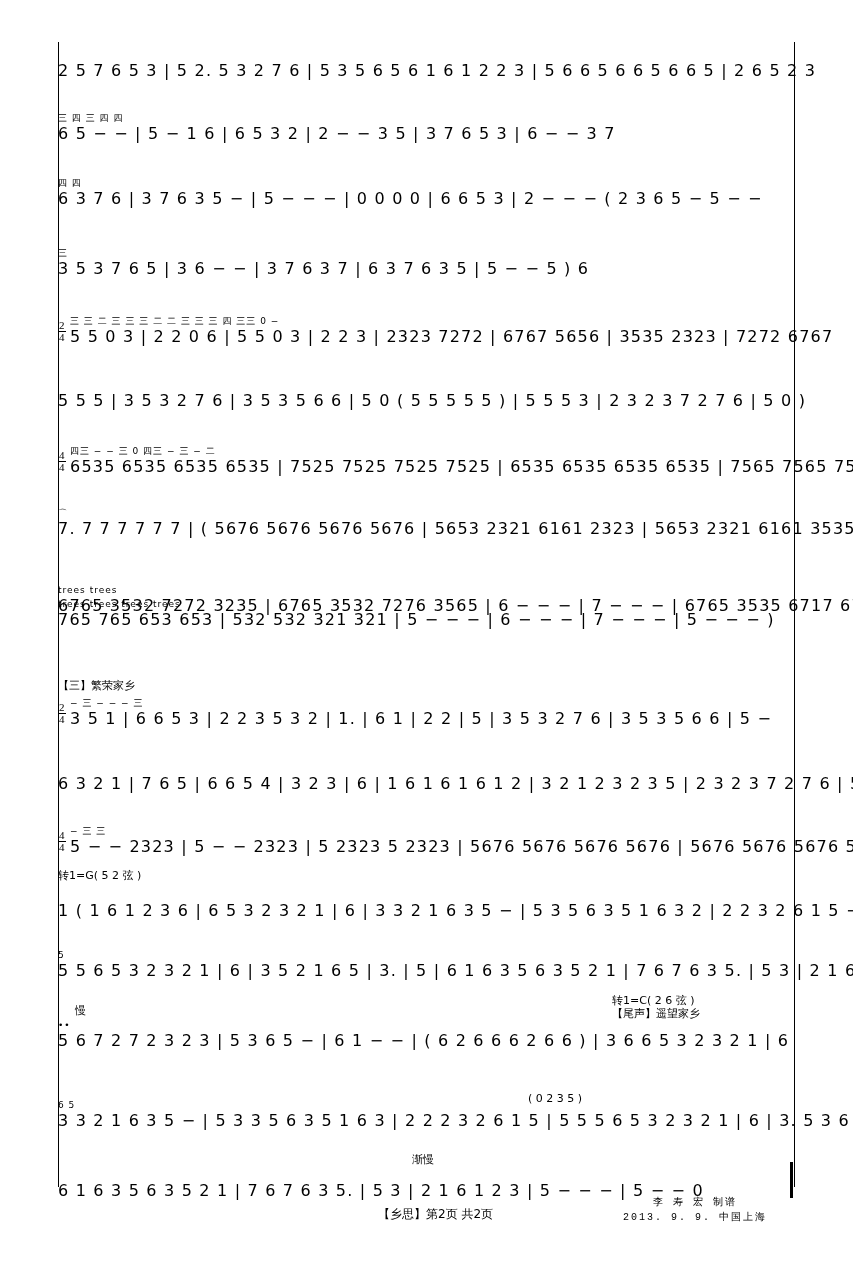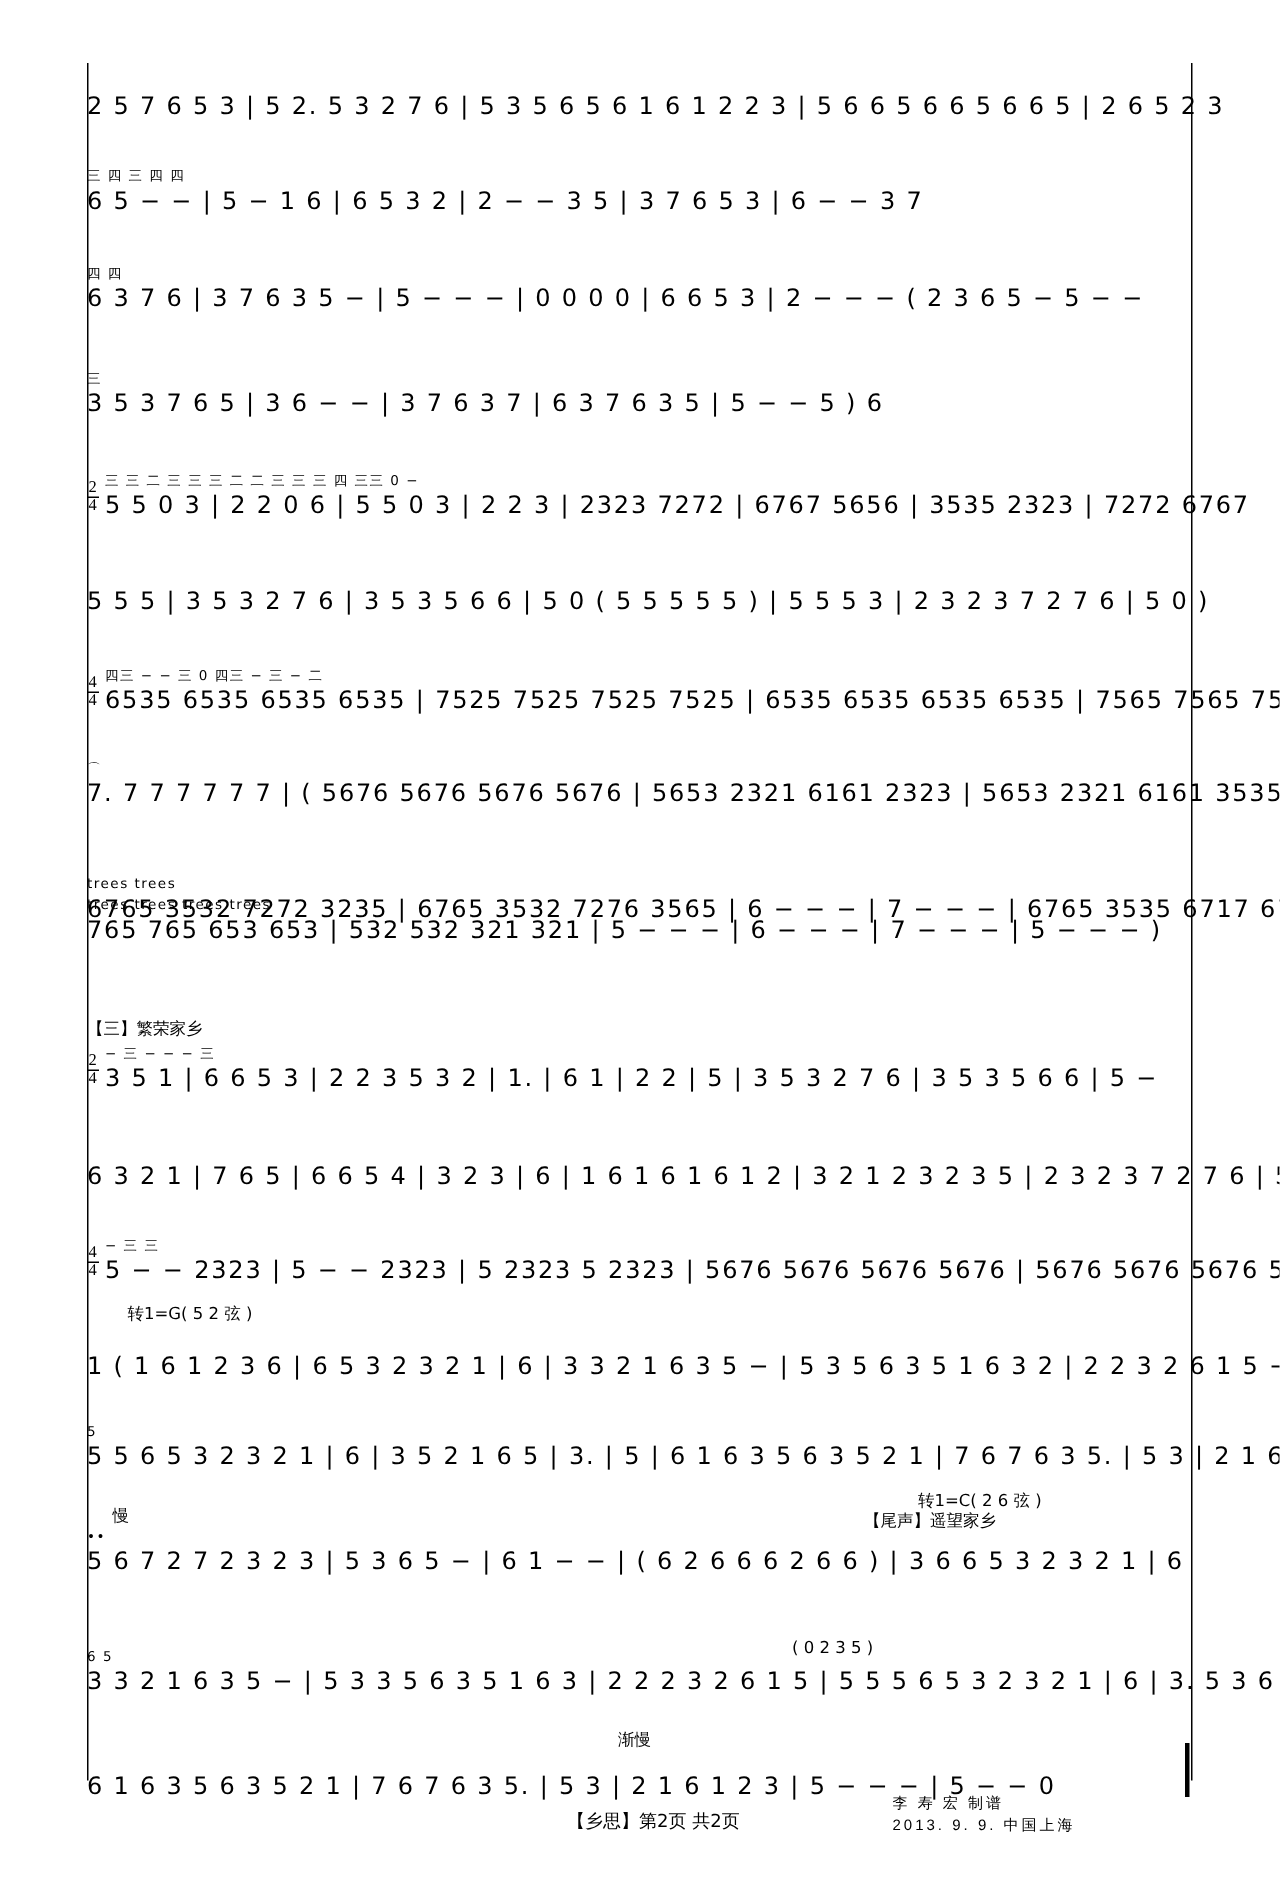--- a/index.html
+++ b/index.html
@@ -48,22 +48,22 @@
     font-family: "DejaVu Sans", sans-serif;
   }
   .footer-title {
     position: absolute;
     font-size: 12px;
     font-family: "DejaVu Sans", sans-serif;
   }
   .credit {
     position: absolute;
     font-size: 10px;
-    font-family: Liberation Sans, sans-serif;
-    text-align: left;
+    font-family: Liberation Mono, monospace;
+    text-align: center;
     line-height: 1.5;
     letter-spacing: 2px;
   }
   .row-inner {
     flex: 1;
     display: block;
     line-height: 1;
   }
   .notes {
     font-family: "DejaVu Sans", sans-serif;
@@ -198,39 +198,39 @@
     <span class="timesig">
       <span class="num">4</span>
         <span>4</span>
     </span>
     <span class="row-inner">
       <span class="marks">                                        − 三 三</span>
       <span class="notes">5  −  −  2323 | 5  −  −  2323 | 5   2323  5   2323 | 5676  5676  5676  5676 | 5676  5676  5676  5676</span>
     </span>
   </div>
 
-  <div class="annot" style="left:58px; top:868px;padding-left:27px;">转1=G( 5 2 弦 )</div>
+  <div class="annot" style="left:58px; top:868px;">转1=G( 5 2 弦 )</div>
 
   <div class="staff" style="top:882px;">
     <span class="row-inner">
       <span class="marks"></span>
       <span class="notes">1 ( 1    6  1 2  3 6 | 6 5  3 2  3 2  1 | 6 | 3 3  2 1 6 3  5   − | 5 3 5  6 3 5  1 6 3  2 | 2 2 3  2 6 1  5  −</span>
     </span>
   </div>
 
   <div class="staff" style="top:942px;">
     <span class="row-inner">
       <span class="marks">                                                       5</span>
       <span class="notes">5 5 6  5 3 2  3 2  1 | 6 | 3 5  2 1 6 5 | 3. | 5 | 6 1 6  3 5  6 3 5 2  1 | 7 6 7  6 3  5. | 5 3 | 2  1  6 1  2 3</span>
     </span>
   </div>
 
   <div class="annot" style="left:75px; top:1003px;">慢</div>
   <div class="annot" style="left:612px; top:993px;">转1=C( 2 6 弦 )</div>
-  <div class="lyric-head" style="left:576px; top:1006px;">【尾声】遥望家乡</div>
+  <div class="lyric-head" style="left:612px; top:1006px;">【尾声】遥望家乡</div>
 
   <div class="staff" style="top:1012px;">
     <span class="row-inner">
       <span class="marks">                                                                         ••</span>
       <span class="notes">5 6 7  2 7  2 3  2 3 | 5 3 6 5  −  | 6 1  −  − | ( 6 2  6 6  6 2  6 6 ) | 3 6  6 5 3 2  3 2  1 | 6</span>
     </span>
   </div>
 
   <div class="staff" style="top:1092px;">
     <span class="row-inner">

